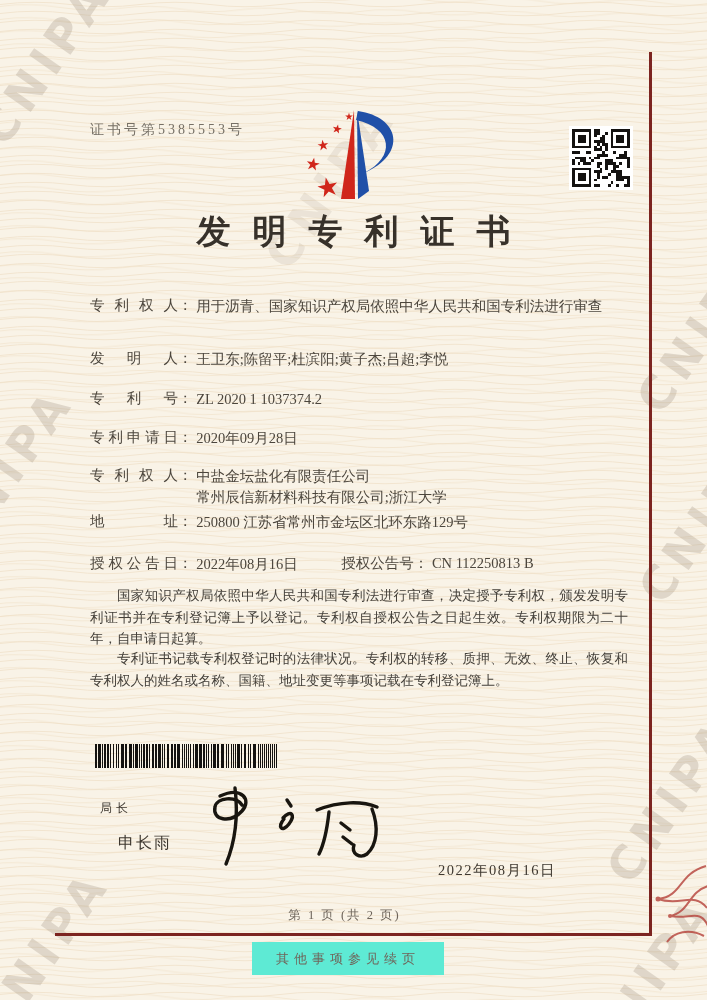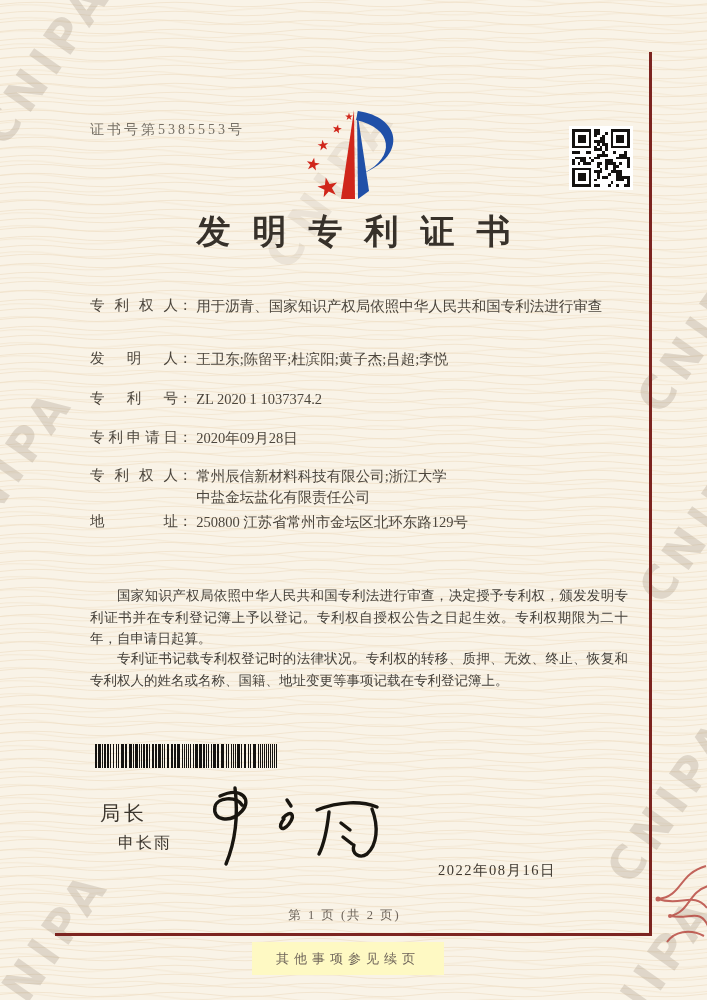--- a/index.html
+++ b/index.html
@@ -29,29 +29,29 @@
   .flabel{display:inline-block;width:88px;text-align:justify;text-align-last:justify;vertical-align:top;}
   .fcolon{display:inline-block;vertical-align:top;}
   .fvalue{display:inline-block;vertical-align:top;max-width:430px;line-height:21px;}
   .frow2 .fvalue div{line-height:21px;}
   .grant2{margin-left:40px;}
   .bodyp{
     position:absolute;left:90px;width:538px;font-size:13.5px;line-height:21.5px;
     text-align:justify;text-indent:2em;color:#44403a;margin:0;
   }
   .barcode{position:absolute;left:95px;top:744px;width:185px;height:24px;}
-  .director-title{position:absolute;left:100px;top:800px;font-size:20px;letter-spacing:4px;color:#3c362e;}
+  .director-title{position:absolute;left:100px;top:800px;font-size:12px;letter-spacing:4px;color:#3c362e;}
   .director-name{position:absolute;left:100px;top:833px;font-size:16px;letter-spacing:2px;color:#3c362e;margin-left:18px;}
   .signature{position:absolute;left:190px;top:778px;}
   .issue-date{position:absolute;left:438px;top:861px;font-size:14.5px;letter-spacing:1.5px;color:#3e3830;}
   .page-info{position:absolute;left:0;top:907px;width:689px;text-align:center;font-size:12.5px;letter-spacing:2px;color:#6c6359;}
   .frame-right{position:absolute;left:649px;top:52px;width:3px;height:884px;background:#7c2420;}
   .frame-bottom{position:absolute;left:55px;top:933px;width:597px;height:3px;background:#7c2420;}
   .note-box{
-    position:absolute;left:252px;top:942px;width:192px;height:33px;background:#fef9c3;
+    position:absolute;left:252px;top:942px;width:192px;height:33px;background:#5eead4;
     display:flex;align-items:center;justify-content:center;
     font-size:13px;letter-spacing:5px;color:#6f655a;
   }
   .ornament{position:absolute;left:628px;top:858px;}
 </style>
 </head>
 <body>
 
 <div class="page">
 
@@ -239,30 +239,38 @@
     </div>
 
     <div class="frow" style="top:428px;">
       <span class="flabel">专利申请日</span><span class="fcolon">：</span>
       <span class="fvalue">2020年09月28日</span>
     </div>
 
     <div class="frow frow2" style="top:466px;">
       <span class="flabel">专利权人</span><span class="fcolon">：</span>
       <span class="fvalue">
+        <div>中盐金坛盐化有限责任公司</div>
         <div>常州辰信新材料科技有限公司;浙江大学</div>
-        <div>中盐金坛盐化有限责任公司</div>
       </span>
     </div>
 
     <div class="frow" style="top:512px;">
       <span class="flabel">地址</span><span class="fcolon">：</span>
       <span class="fvalue">250800 江苏省常州市金坛区北环东路129号</span>
     </div>
 
+    <div class="frow" style="top:554px;">
+      <span class="flabel">授权公告日</span><span class="fcolon">：</span>
+      <span class="fvalue">2022年08月16日</span>
+      <span class="grant2">
+        <span>授权公告号</span><span>：</span>
+        <span>CN 112250813 B</span>
+      </span>
+    </div>
 
     <p class="bodyp" style="top:648px;">专利证书记载专利权登记时的法律状况。专利权的转移、质押、无效、终止、恢复和专利权人的姓名或名称、国籍、地址变更等事项记载在专利登记簿上。</p>
     <p class="bodyp" style="top:585px;">国家知识产权局依照中华人民共和国专利法进行审查，决定授予专利权，颁发发明专利证书并在专利登记簿上予以登记。专利权自授权公告之日起生效。专利权期限为二十年，自申请日起算。</p>
 
     <div class="barcode">
       <svg width="185" height="24" viewBox="0 0 185 24" shape-rendering="crispEdges">
           <rect x="0" y="0" width="2" height="24" fill="#141210"></rect>
           <rect x="3" y="0" width="3" height="24" fill="#141210"></rect>
           <rect x="7" y="0" width="1" height="24" fill="#141210"></rect>
           <rect x="9" y="0" width="2" height="24" fill="#141210"></rect>

